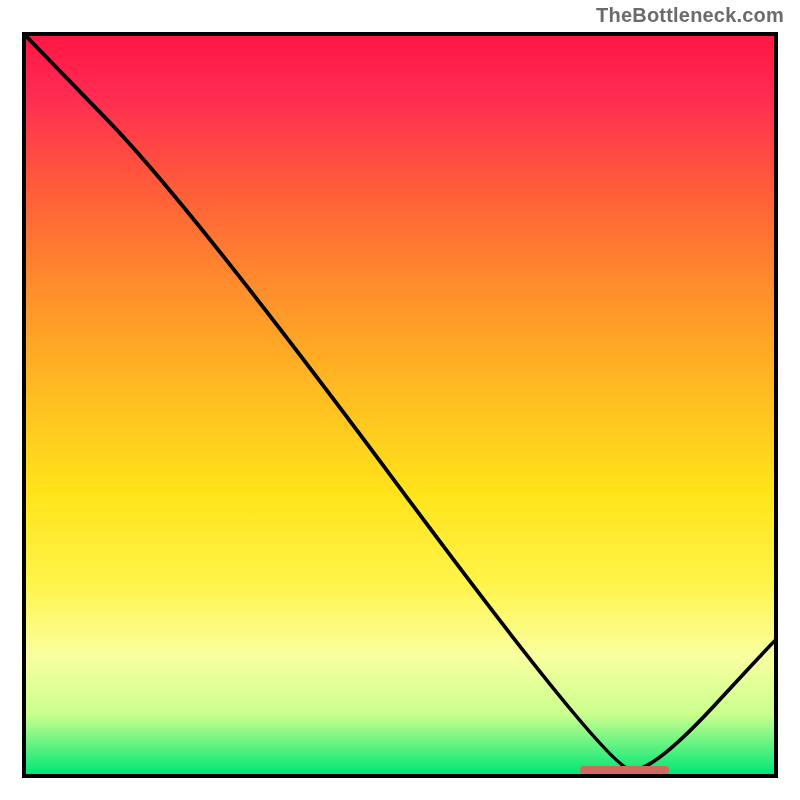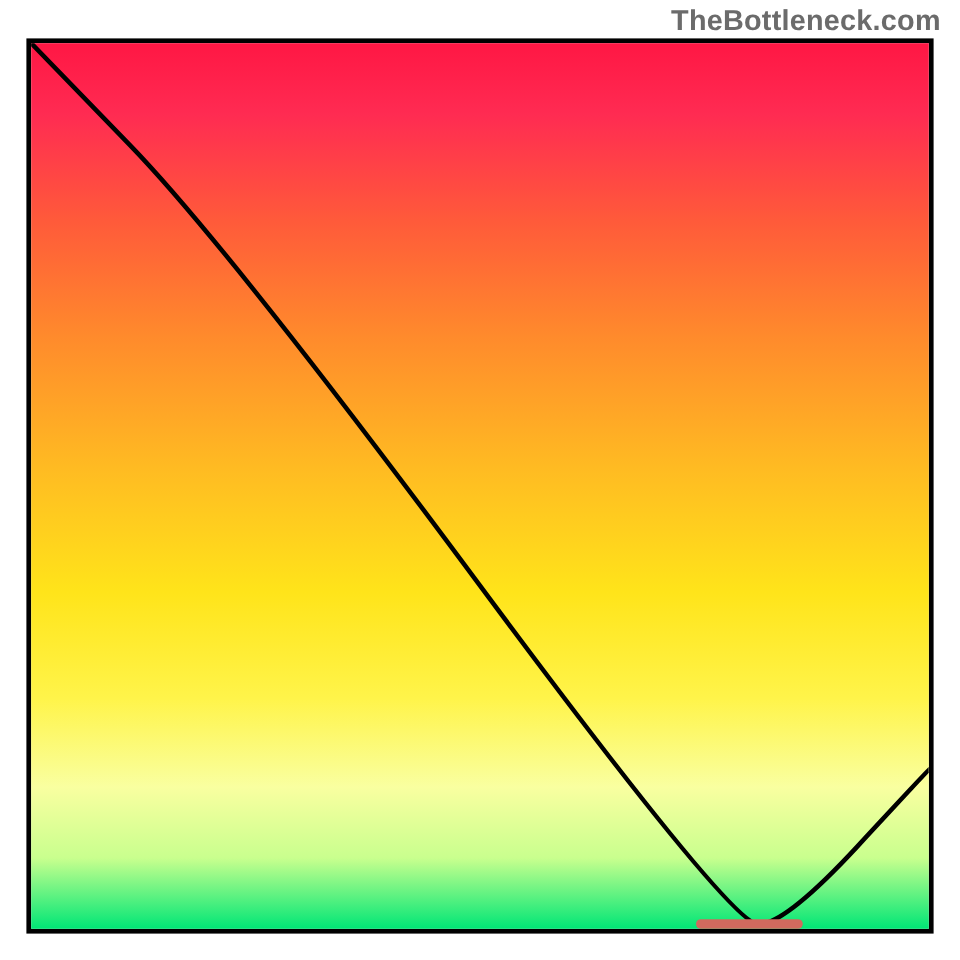--- a/index.html
+++ b/index.html
@@ -8,21 +8,21 @@
     position: relative;
     width: 800px;
     height: 800px;
     background: #fff;
   }
   .watermark {
     position: absolute;
     top: 4px;
     right: 16px;
     font-family: Arial, Helvetica, sans-serif;
-    font-size: 24px;
+    font-size: 20px;
     font-weight: 600;
     color: #6b6b6b;
     letter-spacing: 0.2px;
     user-select: none;
   }
   .plot {
     position: absolute;
     left: 22px;
     top: 32px;
     width: 756px;

